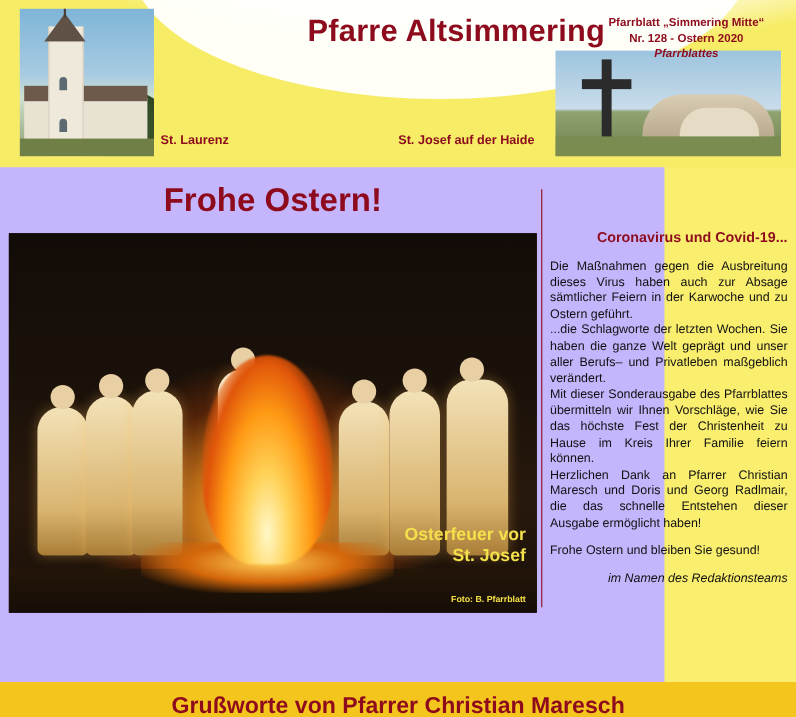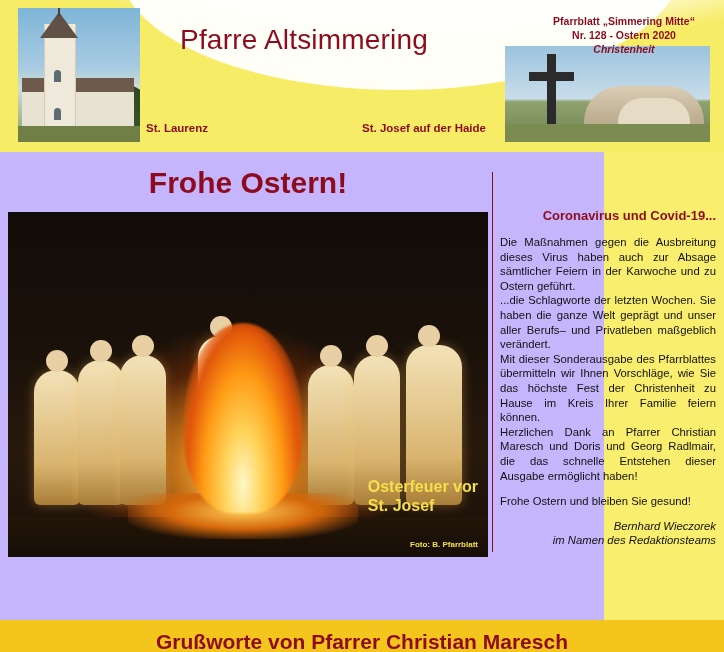--- a/index.html
+++ b/index.html
@@ -41,25 +41,25 @@
     position: absolute;
     left: 120px; top: -60px;
     width: 560px; height: 150px;
     background: #ffffff;
     border-radius: 0 0 300px 300px / 0 0 130px 130px;
     opacity: 0.95;
   }
   .masthead-title {
     position: absolute;
     left: 180px;
-    top: 24px;
+    top: 12px;
     width: 370px;
-    text-align: left;
+    text-align: right;
     font-size: 28px;
-    font-weight: normal;
+    font-weight: bold;
     color: #8d0b1d;
     letter-spacing: 0.2px;
   }
   .issue-block {
     position: absolute;
     right: 10px;
     top: 14px;
     width: 180px;
     text-align: center;
     color: #8d0b1d;
@@ -244,21 +244,21 @@
     background: radial-gradient(ellipse at 50% 40%, #ffcc55 0%, #d4670b 45%, rgba(60,20,4,0) 78%);
   }
   .fire-ground {
     position: absolute; left: 0; bottom: 0; width: 480px; height: 40px;
     background: linear-gradient(#241608, #150d06);
   }
   .photo-caption {
     position: absolute;
     right: 10px;
     bottom: 42px;
-    text-align: left;
+    text-align: right;
     font-size: 16px;
     font-weight: bold;
     color: #f4e04a;
     line-height: 19px;
   }
   .photo-credit {
     position: absolute;
     right: 10px;
     bottom: 8px;
     font-size: 8px;
@@ -346,21 +346,21 @@
       <div class="haide-cross-v"></div>
       <div class="haide-cross-h"></div>
       <div class="haide-ground"></div>
     </div>
 
     <div class="masthead-title">Pfarre Altsimmering</div>
 
     <div class="issue-block">
       <div>Pfarrblatt „Simmering Mitte“</div>
       <div>Nr. 128 - Ostern 2020</div>
-      <div class="sonder">Christenheit</div>
+      <div class="sonder">Pfarrblattes</div>
     </div>
 
     <div class="caption-laurenz">St. Laurenz</div>
     <div class="caption-haide">St. Josef auf der Haide</div>
   </div>
 
   <div class="body-area">
 
     <div class="frohe-ostern">Frohe Ostern!</div>
 
@@ -386,21 +386,20 @@
     <div class="divider"></div>
 
     <div class="right-col">
       <div class="corona-head">Coronavirus und Covid-19...</div>
       <p class="para">Die Maßnahmen gegen die Ausbreitung dieses Virus haben auch zur Absage sämtlicher Feiern in der Karwoche und zu Ostern geführt.</p>
       <p class="para">...die Schlagworte der letzten Wochen. Sie haben die ganze Welt geprägt und unser aller Berufs– und Privatleben maßgeblich verändert.</p>
       <p class="para">Mit dieser Sonderausgabe des Pfarrblattes übermitteln wir Ihnen Vorschläge, wie Sie das höchste Fest der Christenheit zu Hause im Kreis Ihrer Familie feiern können.</p>
       <p class="para">Herzlichen Dank an Pfarrer Christian Maresch und Doris und Georg Radlmair, die das schnelle Entstehen dieser Ausgabe ermöglicht haben!</p>
       <p class="para spaced">Frohe Ostern und bleiben Sie gesund!</p>
       <div class="sign">
-        <div>Bernhard Wieczorek</div>
         <div>im Namen des Redaktionsteams</div>
       </div>
     </div>
   </div>
 
   <div class="footer">
     <div class="footer-text">Grußworte von Pfarrer Christian Maresch</div>
   </div>
 
 </div>

